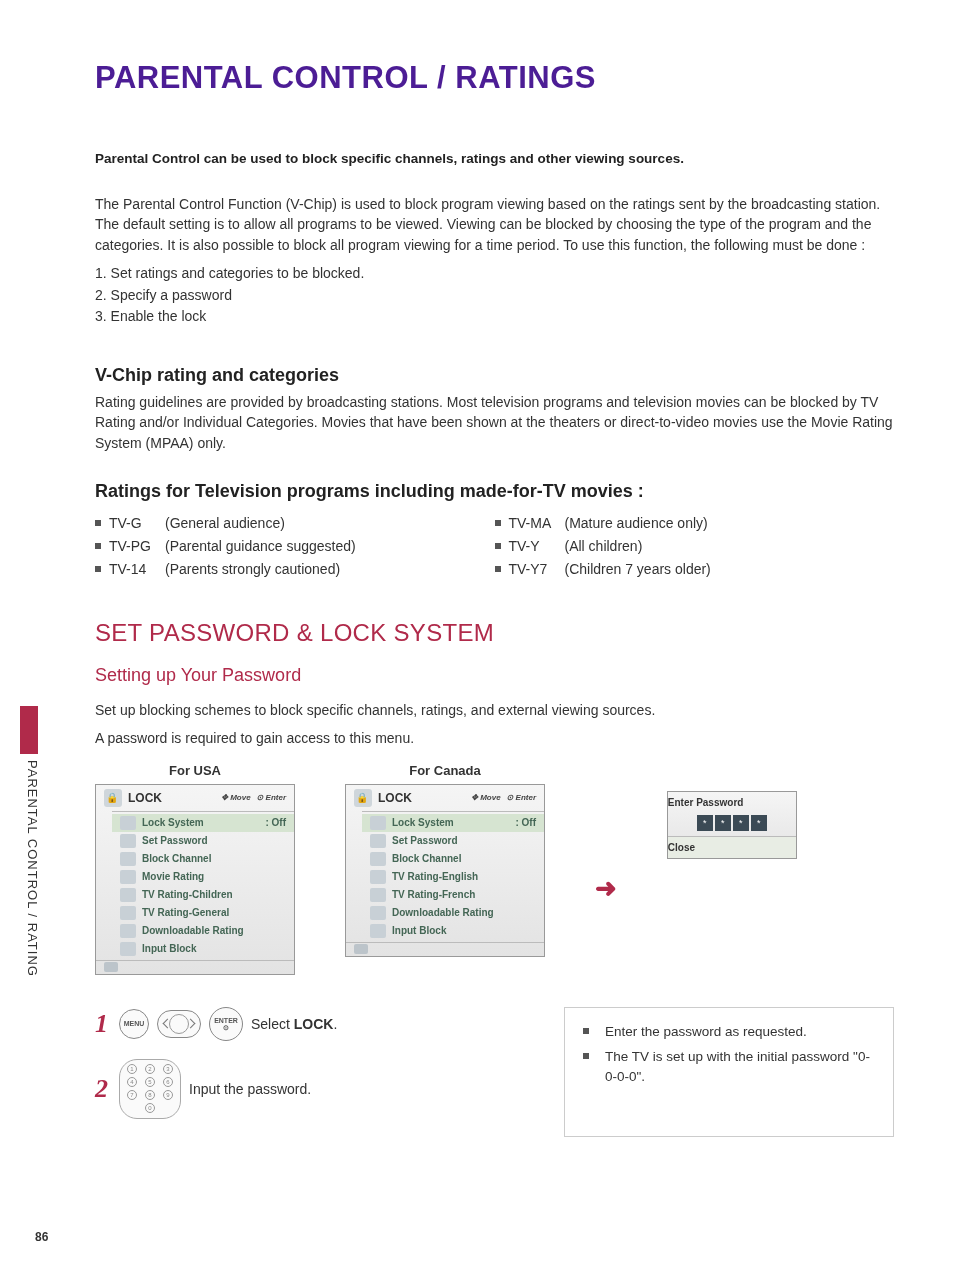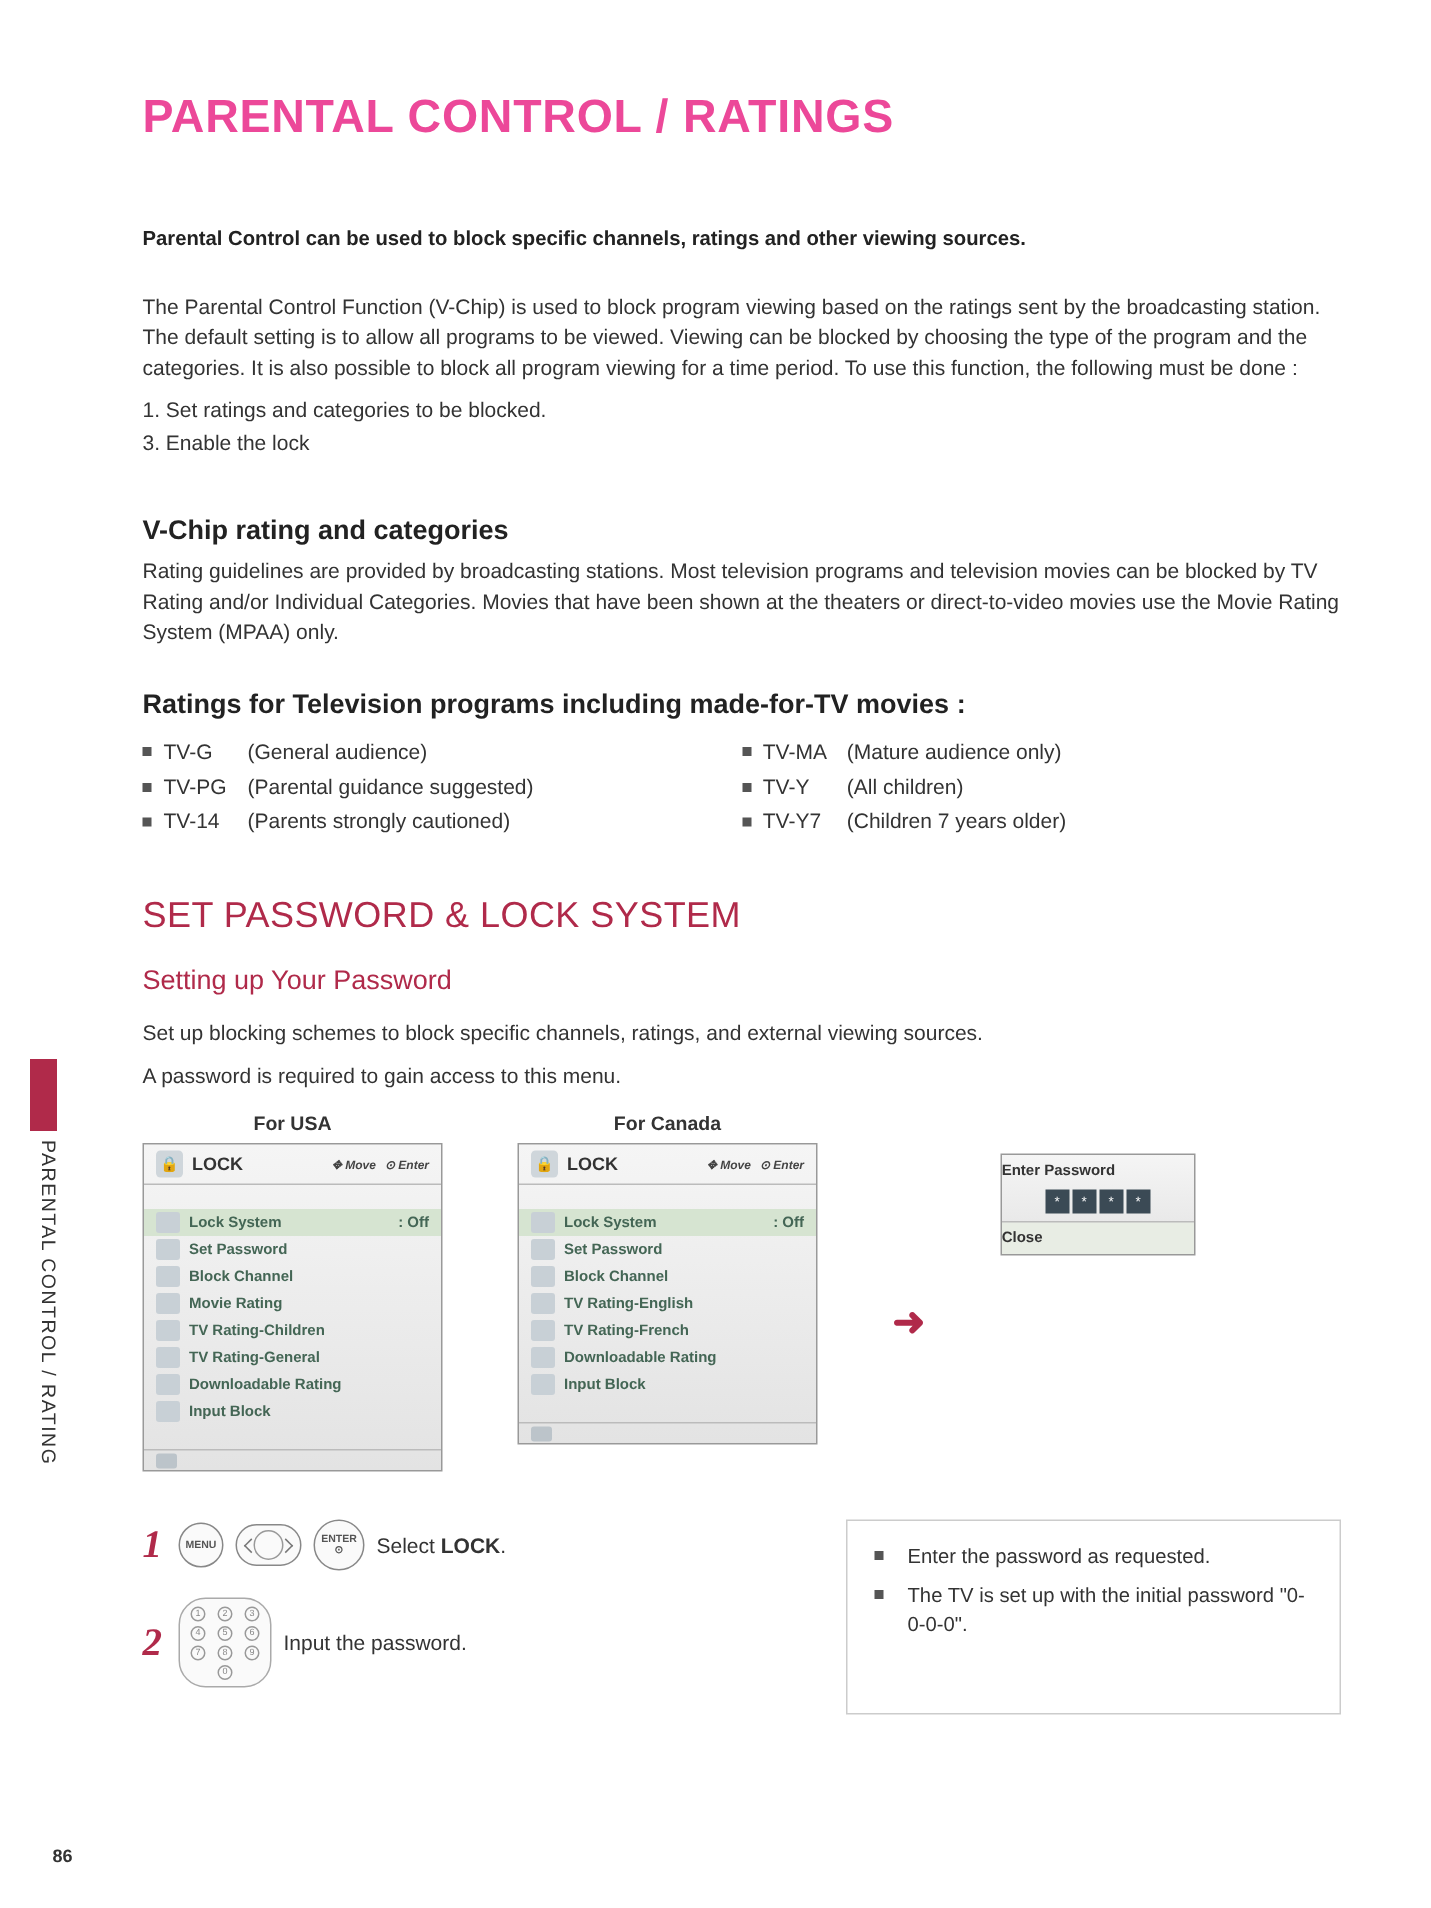--- a/index.html
+++ b/index.html
@@ -7,21 +7,21 @@
     font-family: "Trebuchet MS", "Lucida Sans", Arial, sans-serif;
     width: 954px;
     height: 1272px;
     background: #fff;
     position: relative;
     color: #333;
     padding: 60px 60px 30px 95px;
     font-size: 14px;
   }
   .page-title {
-    color: #ec4899;
+    color: #4c1d95;
     font-size: 31px;
     font-weight: bold;
     letter-spacing: 0.5px;
     margin-bottom: 55px;
   }
   .intro-bold {
     font-weight: bold;
     font-size: 13.5px;
     margin-bottom: 28px;
     color: #222;
@@ -109,21 +109,21 @@
     padding: 4px 8px;
     font-weight:bold;
   }
   .panel-head-left { display:flex; align-items:center; gap:6px;}
   .lock-ico {
     width:18px;height:18px;background:#cfd6db;border-radius:3px;display:flex;align-items:center;justify-content:center;font-size:10px;
   }
   .panel-head-title { font-size:12px; font-weight:bold;}
   .panel-nav { font-size:8px; color:#444; display:flex; gap:6px;}
   .panel-nav span{font-weight:bold;font-style:italic;}
-  .panel-body { border-top:1px solid #bbb; padding:16px 0;}
+  .panel-body { border-top:1px solid #bbb; padding:2px 0;margin-left:16px;}
   .panel-row {
     display:flex; align-items:center; gap:6px;
     padding:2px 8px;
     font-weight:bold;
     color:#465;
     font-size:10px;
   }
   .panel-row.highlight { background:#d6e4d1; }
   .row-ico {
     width:16px;height:14px;background:#c8d0d6;border-radius:2px;flex:0 0 16px;
@@ -226,20 +226,21 @@
 <div class="side-mark"></div>
 <div class="side-tab">PARENTAL CONTROL / RATING</div>
 <div class="page-num">86</div>
 
 <h1 class="page-title">PARENTAL CONTROL / RATINGS</h1>
 
 <p class="intro-bold">Parental Control can be used to block specific channels, ratings and other viewing sources.</p>
 <p class="body-para">The Parental Control Function (V-Chip) is used to block program viewing based on the ratings sent by the broadcasting station. The default setting is to allow all programs to be viewed. Viewing can be blocked by choosing the type of the program and the categories. It is also possible to block all program viewing for a time period. To use this function, the following must be done :</p>
 <div class="steps">
   <div>1. Set ratings and categories to be blocked.</div>
+  <div>2. Specify a password</div>
   <div>3. Enable the lock</div>
 </div>
 
 <h2 class="section-h">V-Chip rating and categories</h2>
 <p class="body-para">Rating guidelines are provided by broadcasting stations. Most television programs and television movies can be blocked by TV Rating and/or Individual Categories. Movies that have been shown at the theaters or direct-to-video movies use the Movie Rating System (MPAA) only.</p>
 
 <h2 class="section-h">Ratings for Television programs including made-for-TV movies :</h2>
 <div class="ratings-cols">
   <div class="ratings-col">
     <div class="rating-item"><span class="bullet"></span><span class="rt-code">TV-G</span><span>(General audience)</span></div>

